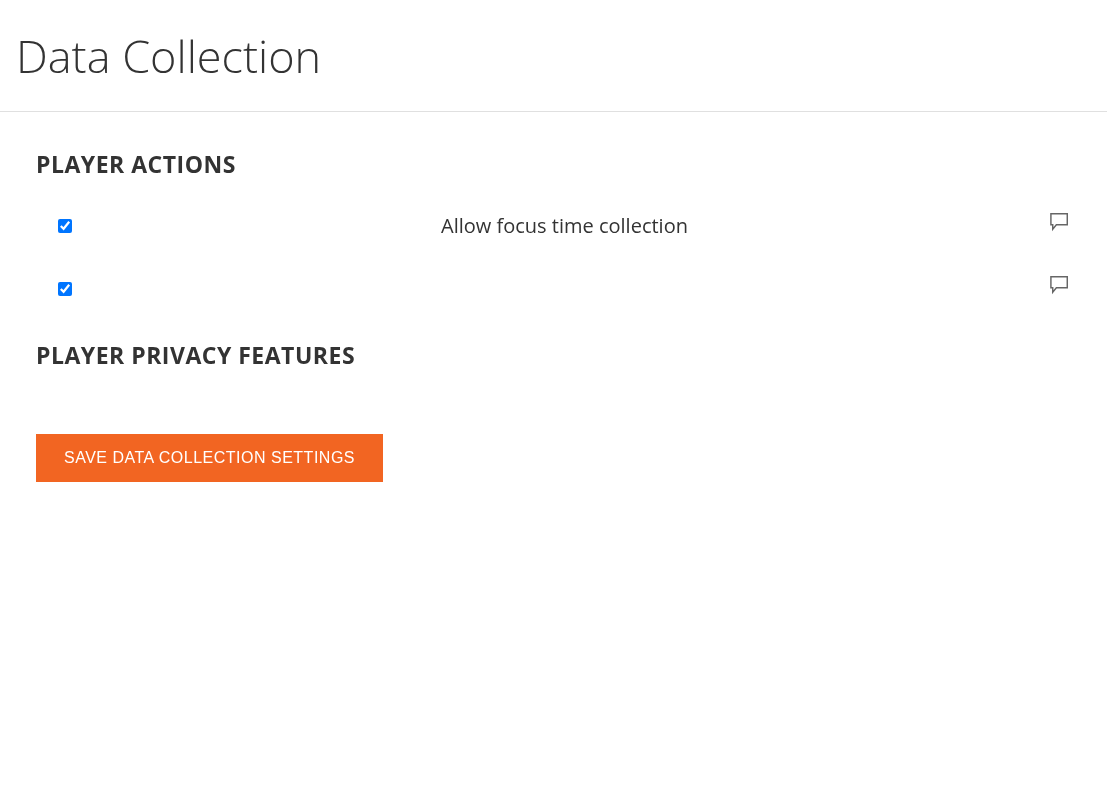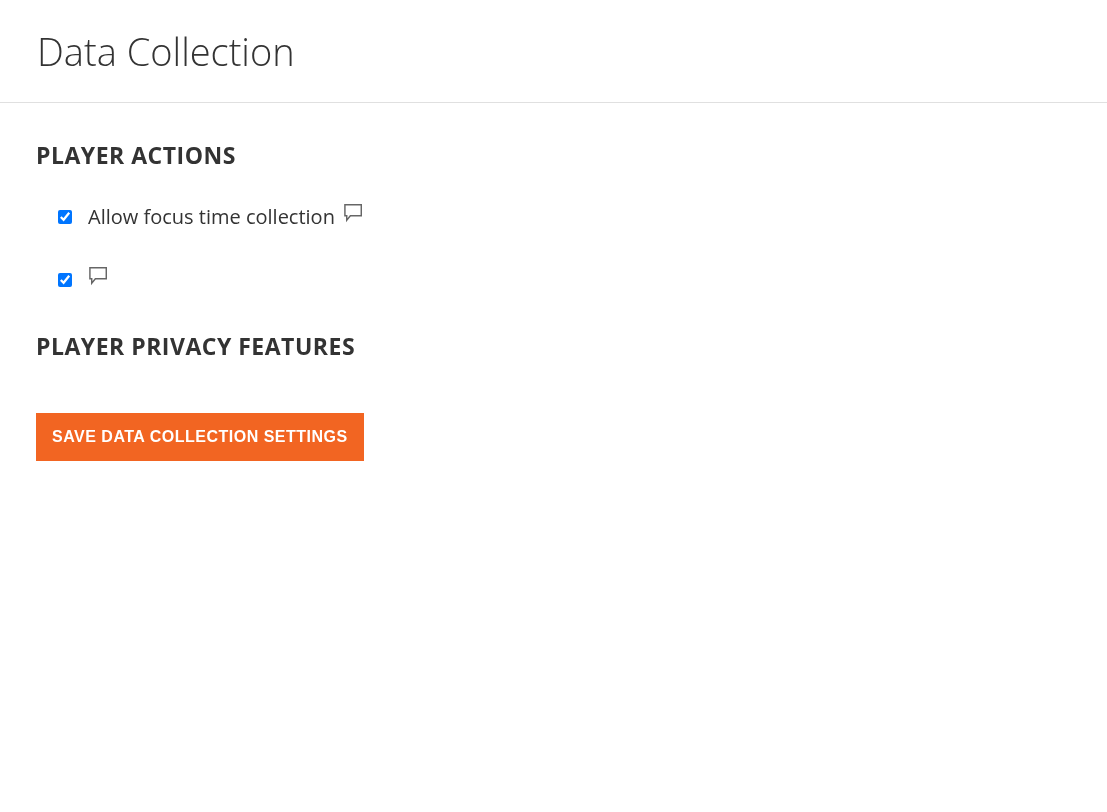--- a/index.html
+++ b/index.html
@@ -7,24 +7,24 @@
       margin: 0;
       padding: 0;
     }
     body {
       font-family: "Open Sans", "Segoe UI", Arial, sans-serif;
       background: #ffffff;
       color: #333333;
       width: 1107px;
     }
     .page-title {
-      font-size: 38px;
+      font-size: 45px;
       font-weight: 300;
       color: #333333;
-      padding: 25px 0 25px 37px;
+      padding: 25px 0 25px 16px;
     }
     .divider {
       border: none;
       border-top: 1px solid #e0e0e0;
       margin: 0;
     }
     .content {
       padding: 36px 36px 36px 36px;
     }
     .section-heading {
@@ -33,20 +33,21 @@
       color: #333333;
       text-transform: uppercase;
       letter-spacing: 0.5px;
       margin-bottom: 32px;
     }
     .option-row {
       display: flex;
       align-items: center;
       margin-bottom: 40px;
       padding-left: 22px;
+      justify-content: space-between;
     }
     .option-row input[type="checkbox"] {
       width: 14px;
       height: 14px;
       margin-right: 16px;
       cursor: pointer;
     }
     .option-label {
       font-size: 20px;
       font-weight: 400;
@@ -65,26 +66,26 @@
       height: 20px;
       stroke: #666666;
       fill: none;
       stroke-width: 1.6;
     }
     .save-button {
       background: #f26522;
       color: #ffffff;
       border: none;
       font-size: 16px;
-      font-weight: 700;
+      font-weight: 400;
       letter-spacing: 0.5px;
-      padding: 15px 16px;
+      padding: 15px 28px;
       cursor: pointer;
       text-transform: uppercase;
-      margin-top: 19px;
+      margin-top: 31px;
     }
   </style>
 </head>
 <body>
 
 <h1 class="page-title">Data Collection</h1>
 <hr class="divider">
 
 <div class="content">
 

